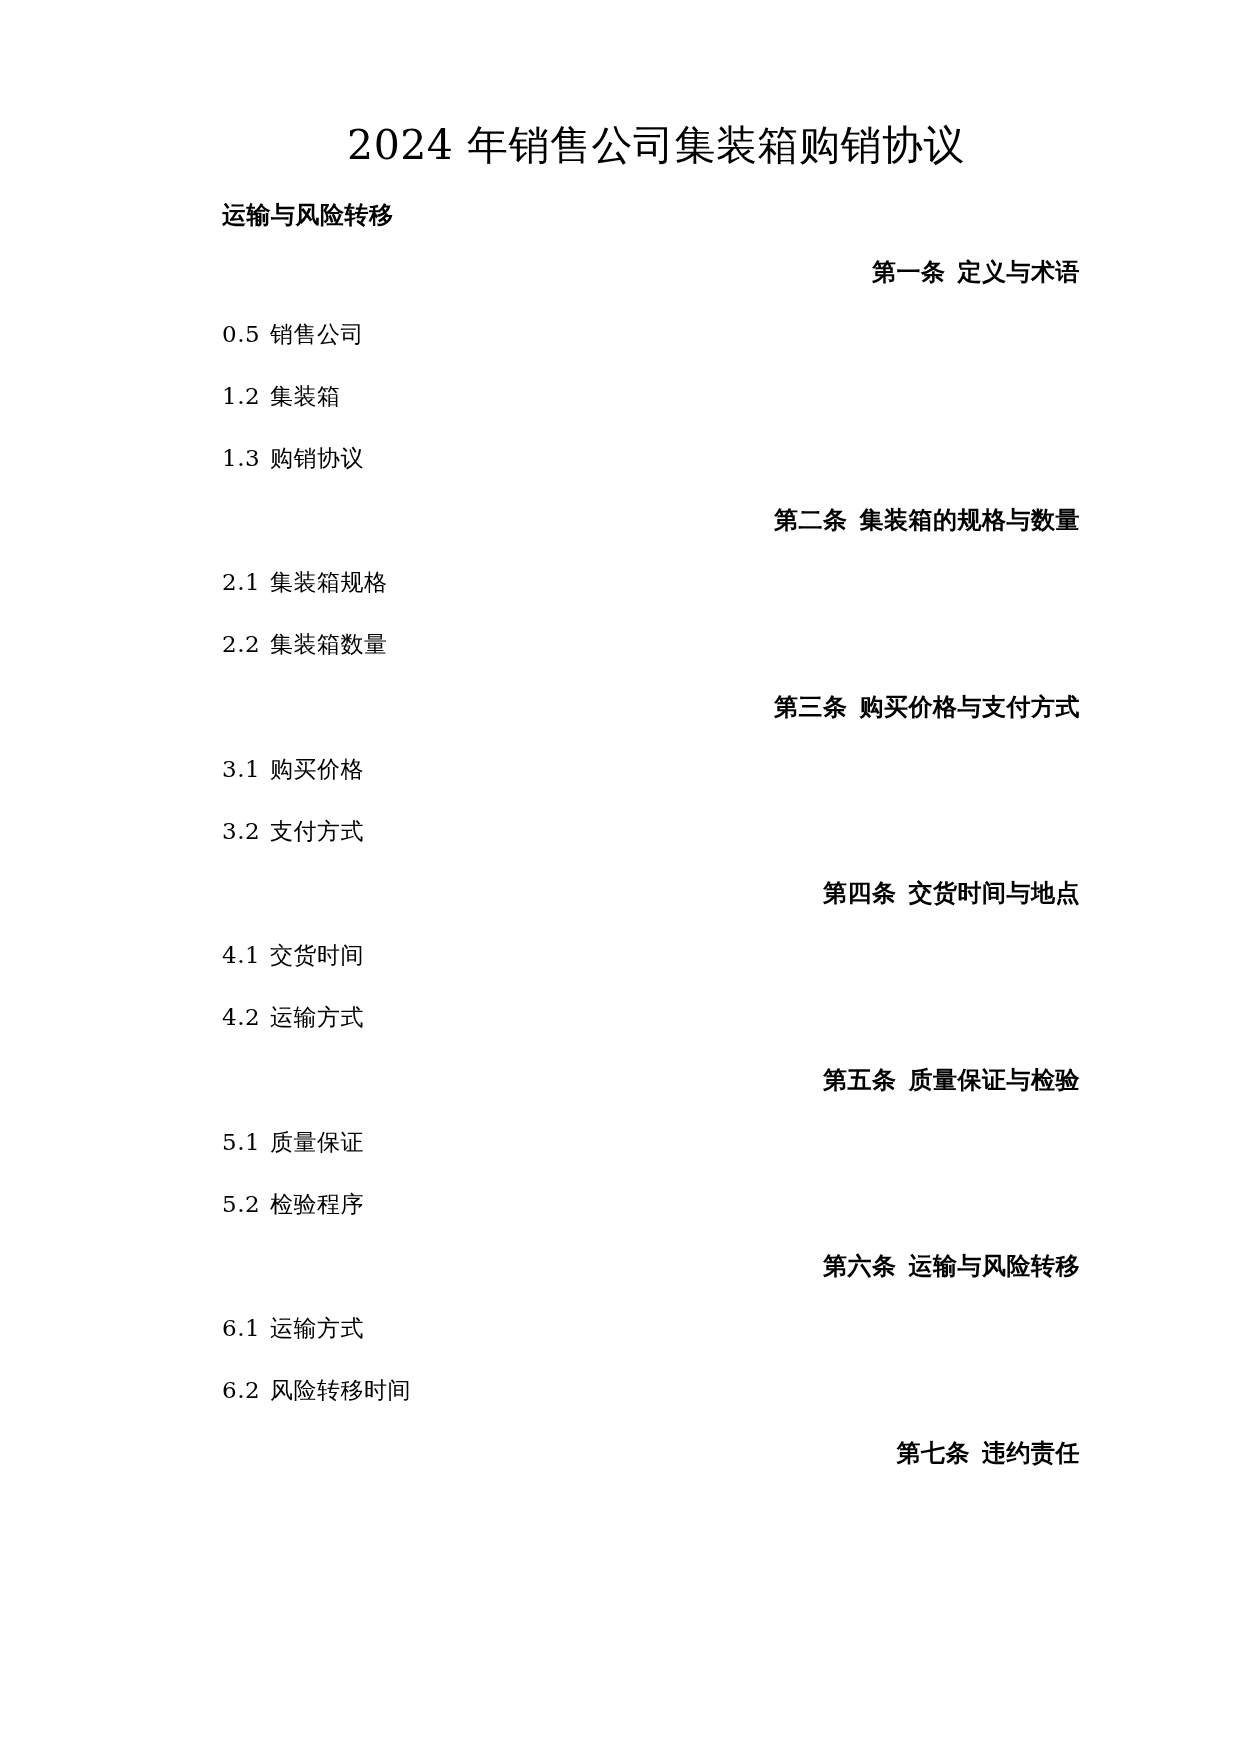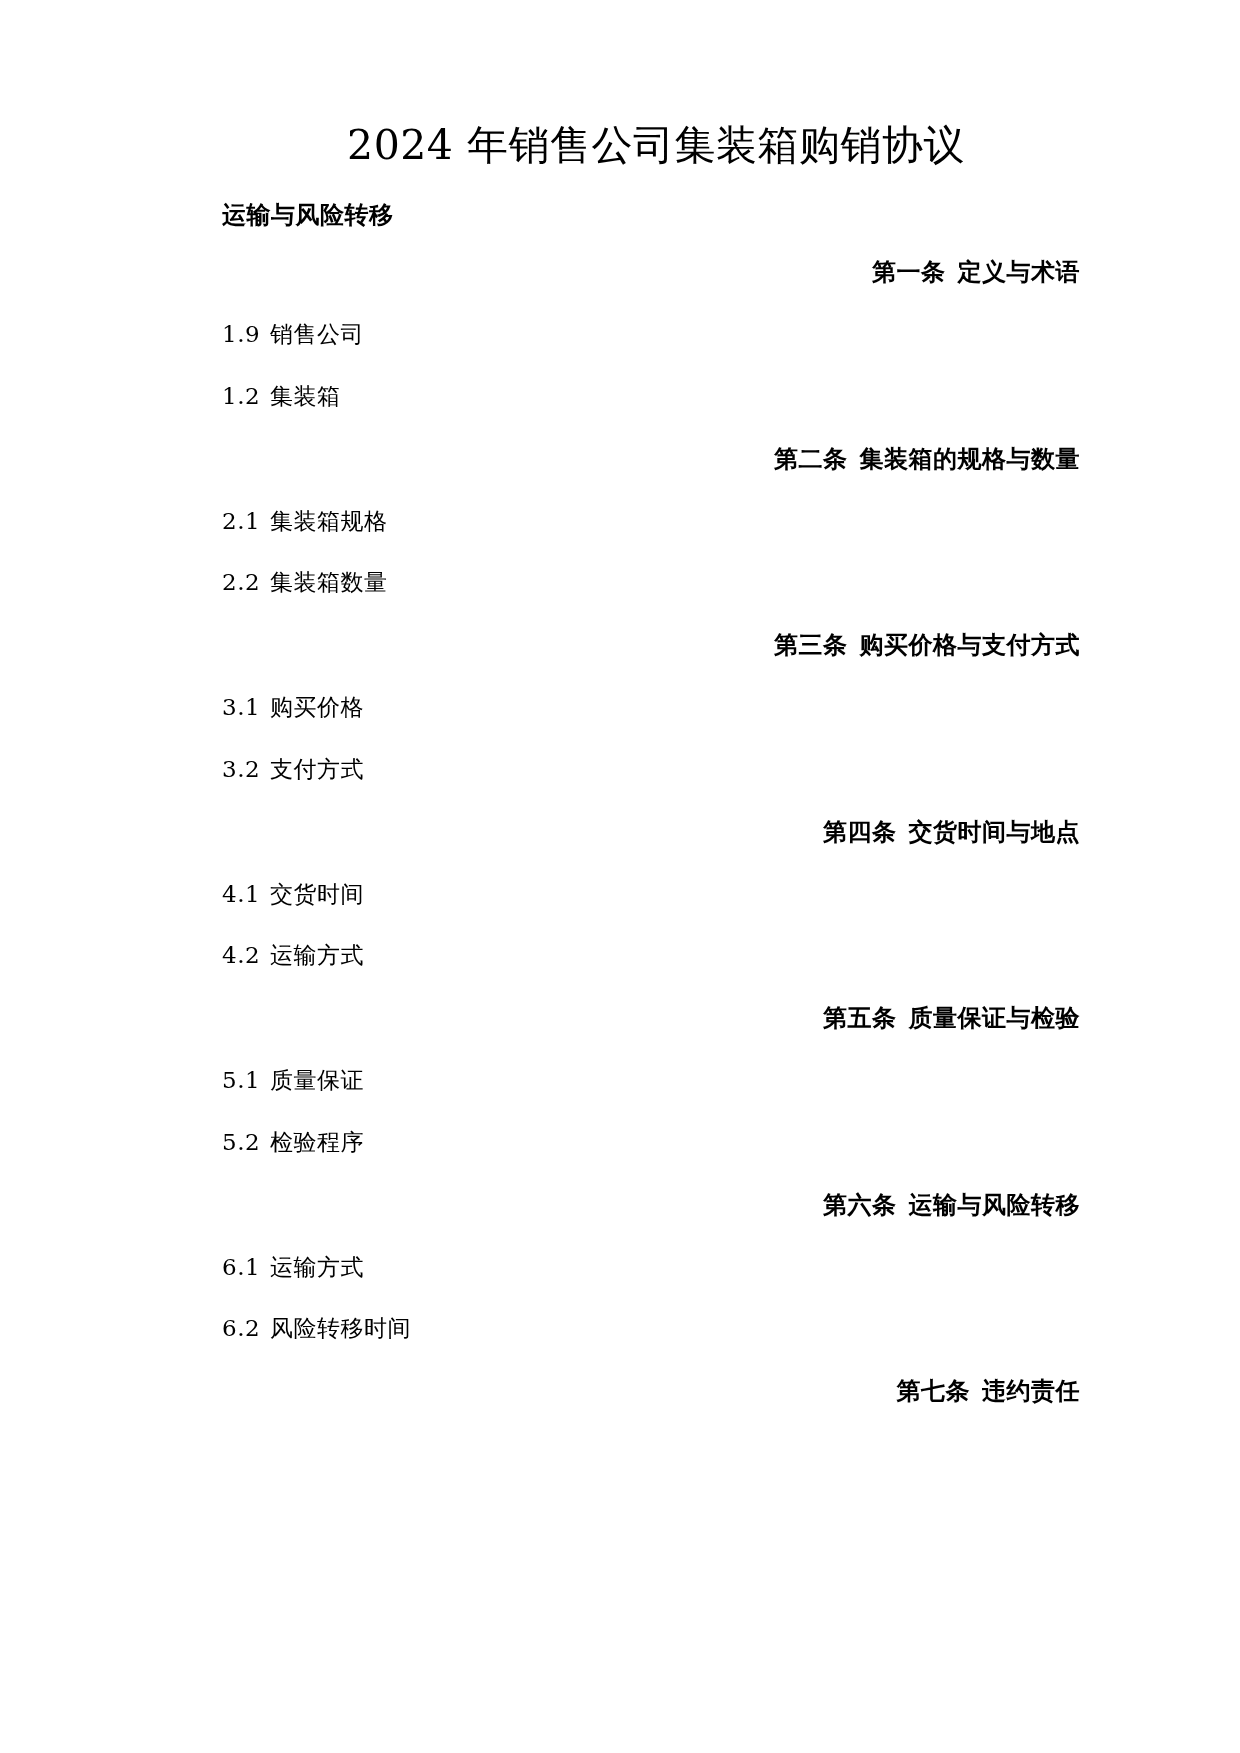--- a/index.html
+++ b/index.html
@@ -70,27 +70,30 @@
 
   <div class="toc-label">运输与风险转移</div>
 
   <div class="toc">
 
     <div class="entry level1">
       <span class="num">第一条</span><span class="txt">定义与术语</span>
     </div>
 
     <div class="entry level2">
-      <span class="num">1.9</span><span class="txt">销售公司</span>
+      <span class="num">0.5</span><span class="txt">销售公司</span>
     </div>
 
     <div class="entry level2">
       <span class="num">1.2</span><span class="txt">集装箱</span>
     </div>
 
+    <div class="entry level2">
+      <span class="num">1.3</span><span class="txt">购销协议</span>
+    </div>
 
     <div class="entry level1">
       <span class="num">第二条</span><span class="txt">集装箱的规格与数量</span>
     </div>
 
     <div class="entry level2">
       <span class="num">2.1</span><span class="txt">集装箱规格</span>
     </div>
 
     <div class="entry level2">

